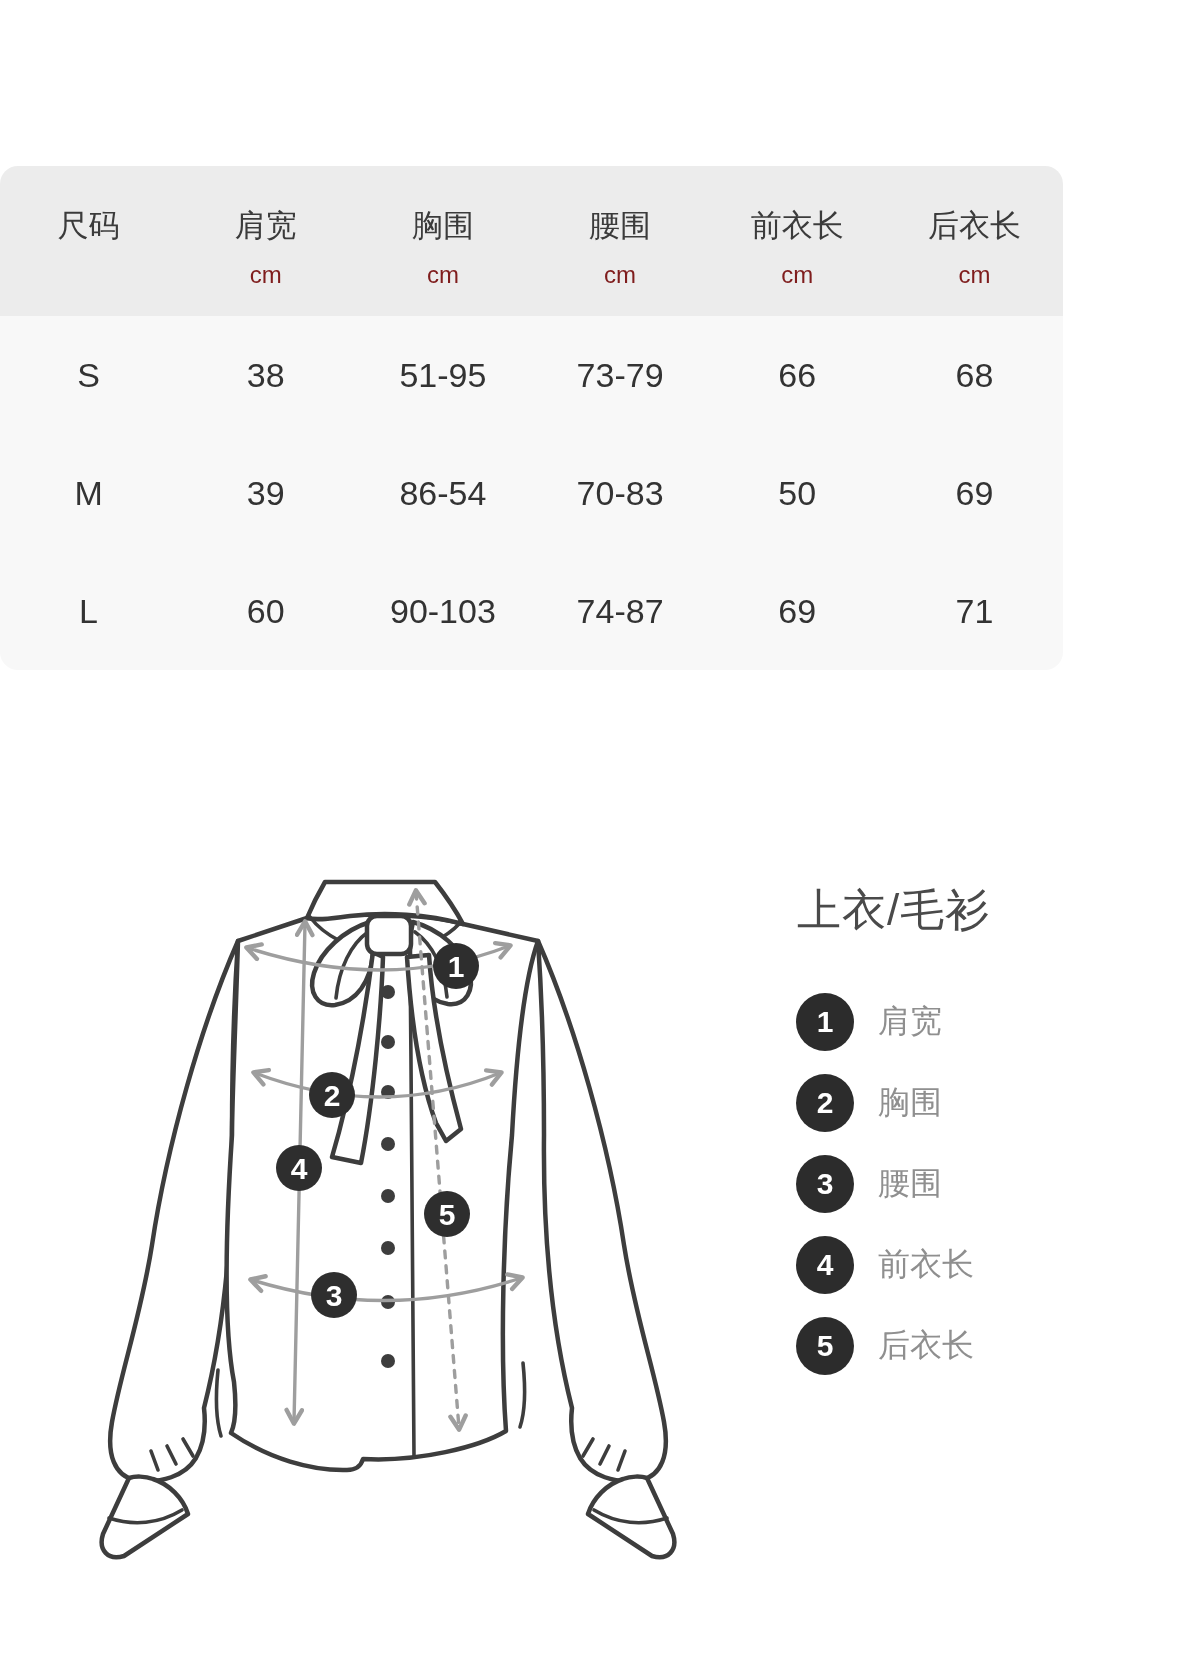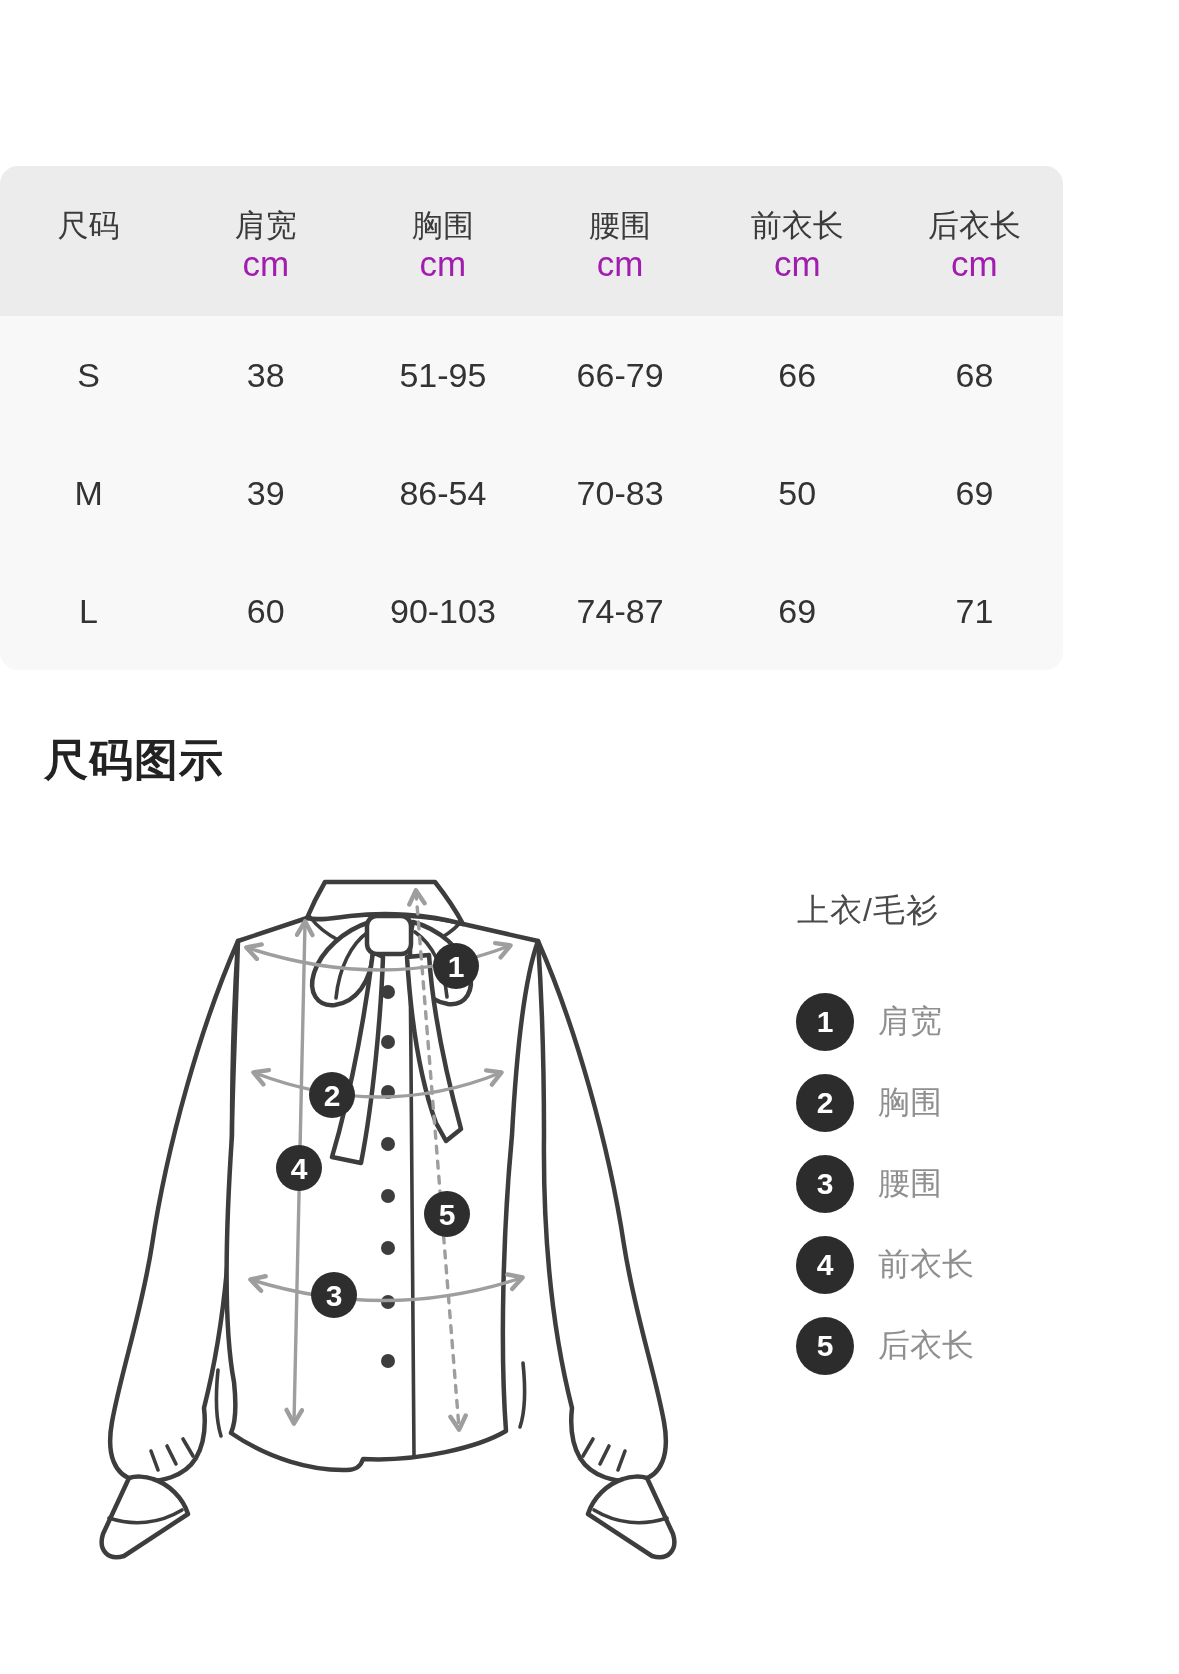--- a/index.html
+++ b/index.html
@@ -18,30 +18,30 @@
   .size-card{
     position:absolute;left:0;top:166px;width:1063px;height:504px;
     border-radius:18px;overflow:hidden;
   }
   .thead{
     height:150px;background:#ececec;display:grid;grid-template-columns:repeat(6,1fr);
     box-sizing:border-box;padding-top:41px;
   }
   .th{display:flex;flex-direction:column;align-items:center;}
   .th .lbl{font-size:31px;line-height:38px;color:#3b3b3b;font-weight:400;}
-  .th .unit{font-size:35px;line-height:34px;color:#a21caf;margin-top:2px;}
+  .th .unit{font-size:24px;line-height:34px;color:#7f1d1d;margin-top:13px;}
   .tbody{background:#f8f8f8;height:354px;}
   .tr{height:118px;display:grid;grid-template-columns:repeat(6,1fr);align-items:center;}
   .td{font-size:34px;color:#333;text-align:center;font-weight:400;}
 
   
   .illustration{position:absolute;left:55px;top:810px;width:680px;height:760px;}
 
   .legend-title{
-    position:absolute;left:797px;top:886px;font-size:32px;line-height:48px;
+    position:absolute;left:797px;top:886px;font-size:44px;line-height:48px;
     color:#4a4a4a;font-weight:500;letter-spacing:1px;
   }
   .legend-item{
     position:absolute;left:796px;height:58px;display:flex;align-items:center;gap:24px;
   }
   .legend-item .num{
     width:58px;height:58px;border-radius:50%;background:#2c2c2c;color:#fff;
     font-size:30px;font-weight:700;display:flex;align-items:center;justify-content:center;
     flex:0 0 58px;
   }
@@ -90,21 +90,21 @@
       <div class="th">
         <span class="lbl">后衣长</span>
         <span class="unit">cm</span>
       </div>
     </div>
     <div class="tbody">
       <div class="tr">
         <div class="td">S</div>
         <div class="td">38</div>
         <div class="td">51-95</div>
-        <div class="td">66-79</div>
+        <div class="td">73-79</div>
         <div class="td">66</div>
         <div class="td">68</div>
       </div>
       <div class="tr">
         <div class="td">M</div>
         <div class="td">39</div>
         <div class="td">86-54</div>
         <div class="td">70-83</div>
         <div class="td">50</div>
         <div class="td">69</div>
@@ -113,21 +113,20 @@
         <div class="td">L</div>
         <div class="td">60</div>
         <div class="td">90-103</div>
         <div class="td">74-87</div>
         <div class="td">69</div>
         <div class="td">71</div>
       </div>
     </div>
   </div>
 
-  <div class="section-title" id="title-size-diagram">尺码图示</div>
 
   <svg class="illustration" viewBox="0 0 680 760">
     <defs>
       <marker id="ah" viewBox="0 0 12 12" refX="8.5" refY="6" markerWidth="6" markerHeight="6" orient="auto-start-reverse">
         <path d="M1.5,1.5 L9.5,6 L1.5,10.5" fill="none" stroke="#9e9e9e" stroke-width="2.6" stroke-linecap="round" stroke-linejoin="round"></path>
       </marker>
     </defs>
 
     <path class="garment" d="M 183,131 C 146,215 112,335 97,435 C 86,505 66,562 57,612 C 51,645 60,666 80,670 C 106,674 130,666 141,648 C 149,634 151,616 149,598 C 170,515 178,420 177,325 C 177,250 180,175 183,131 Z"></path>
     <path class="garment" d="M 74,668 L 48,724 C 43,740 53,751 69,746 L 133,704 C 128,688 114,674 98,669 C 90,666 80,666 74,668 Z"></path>

